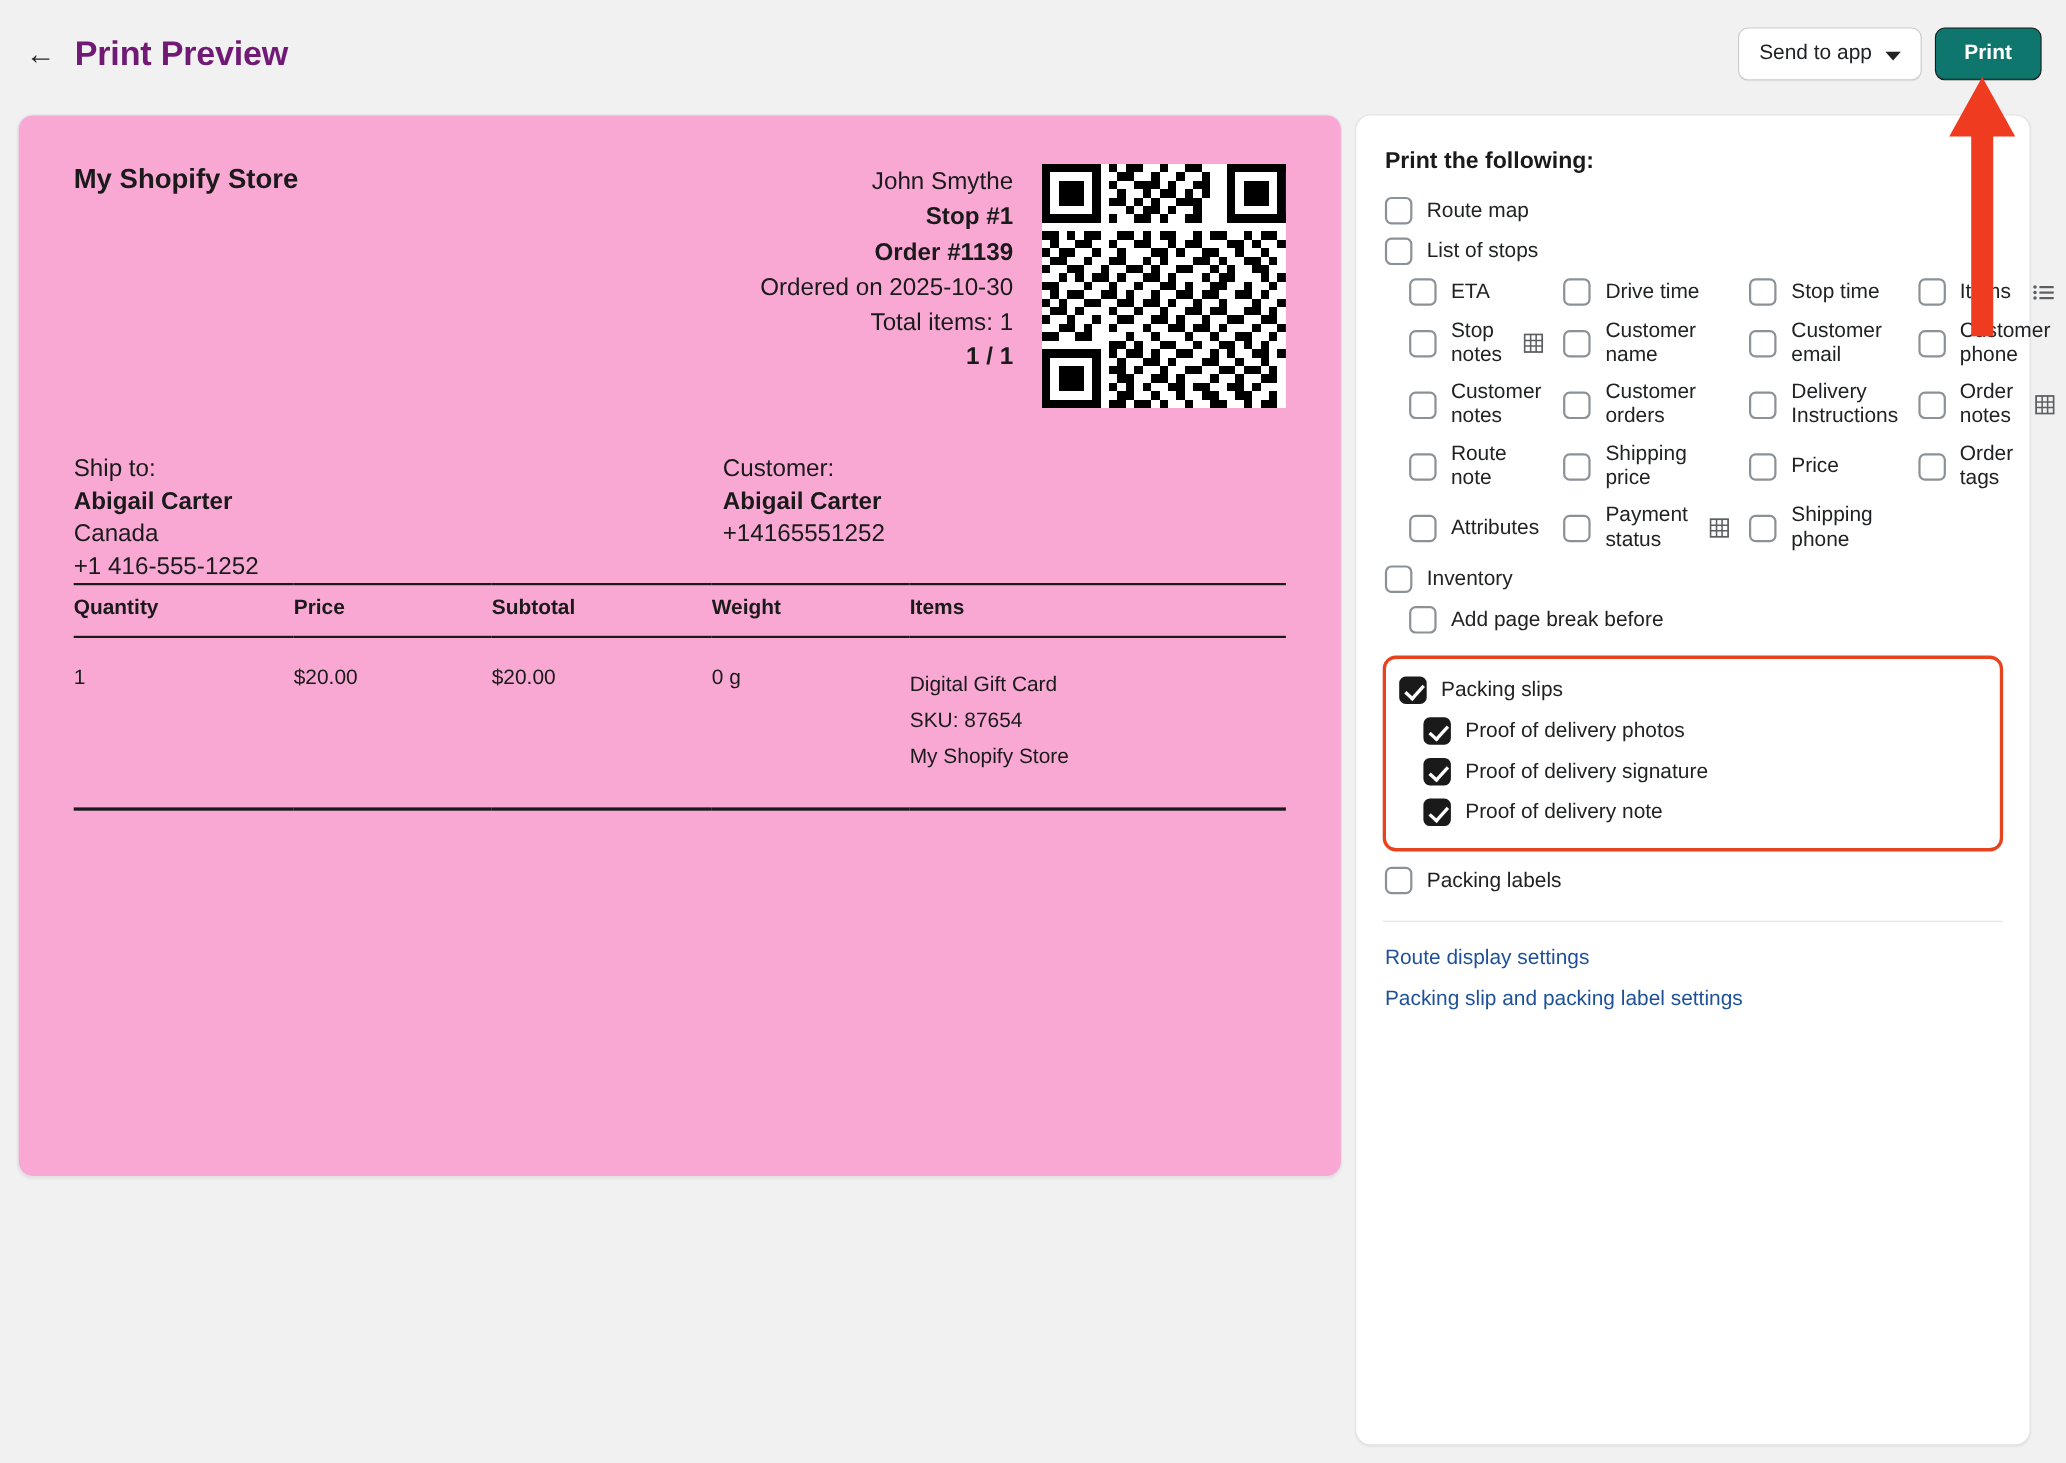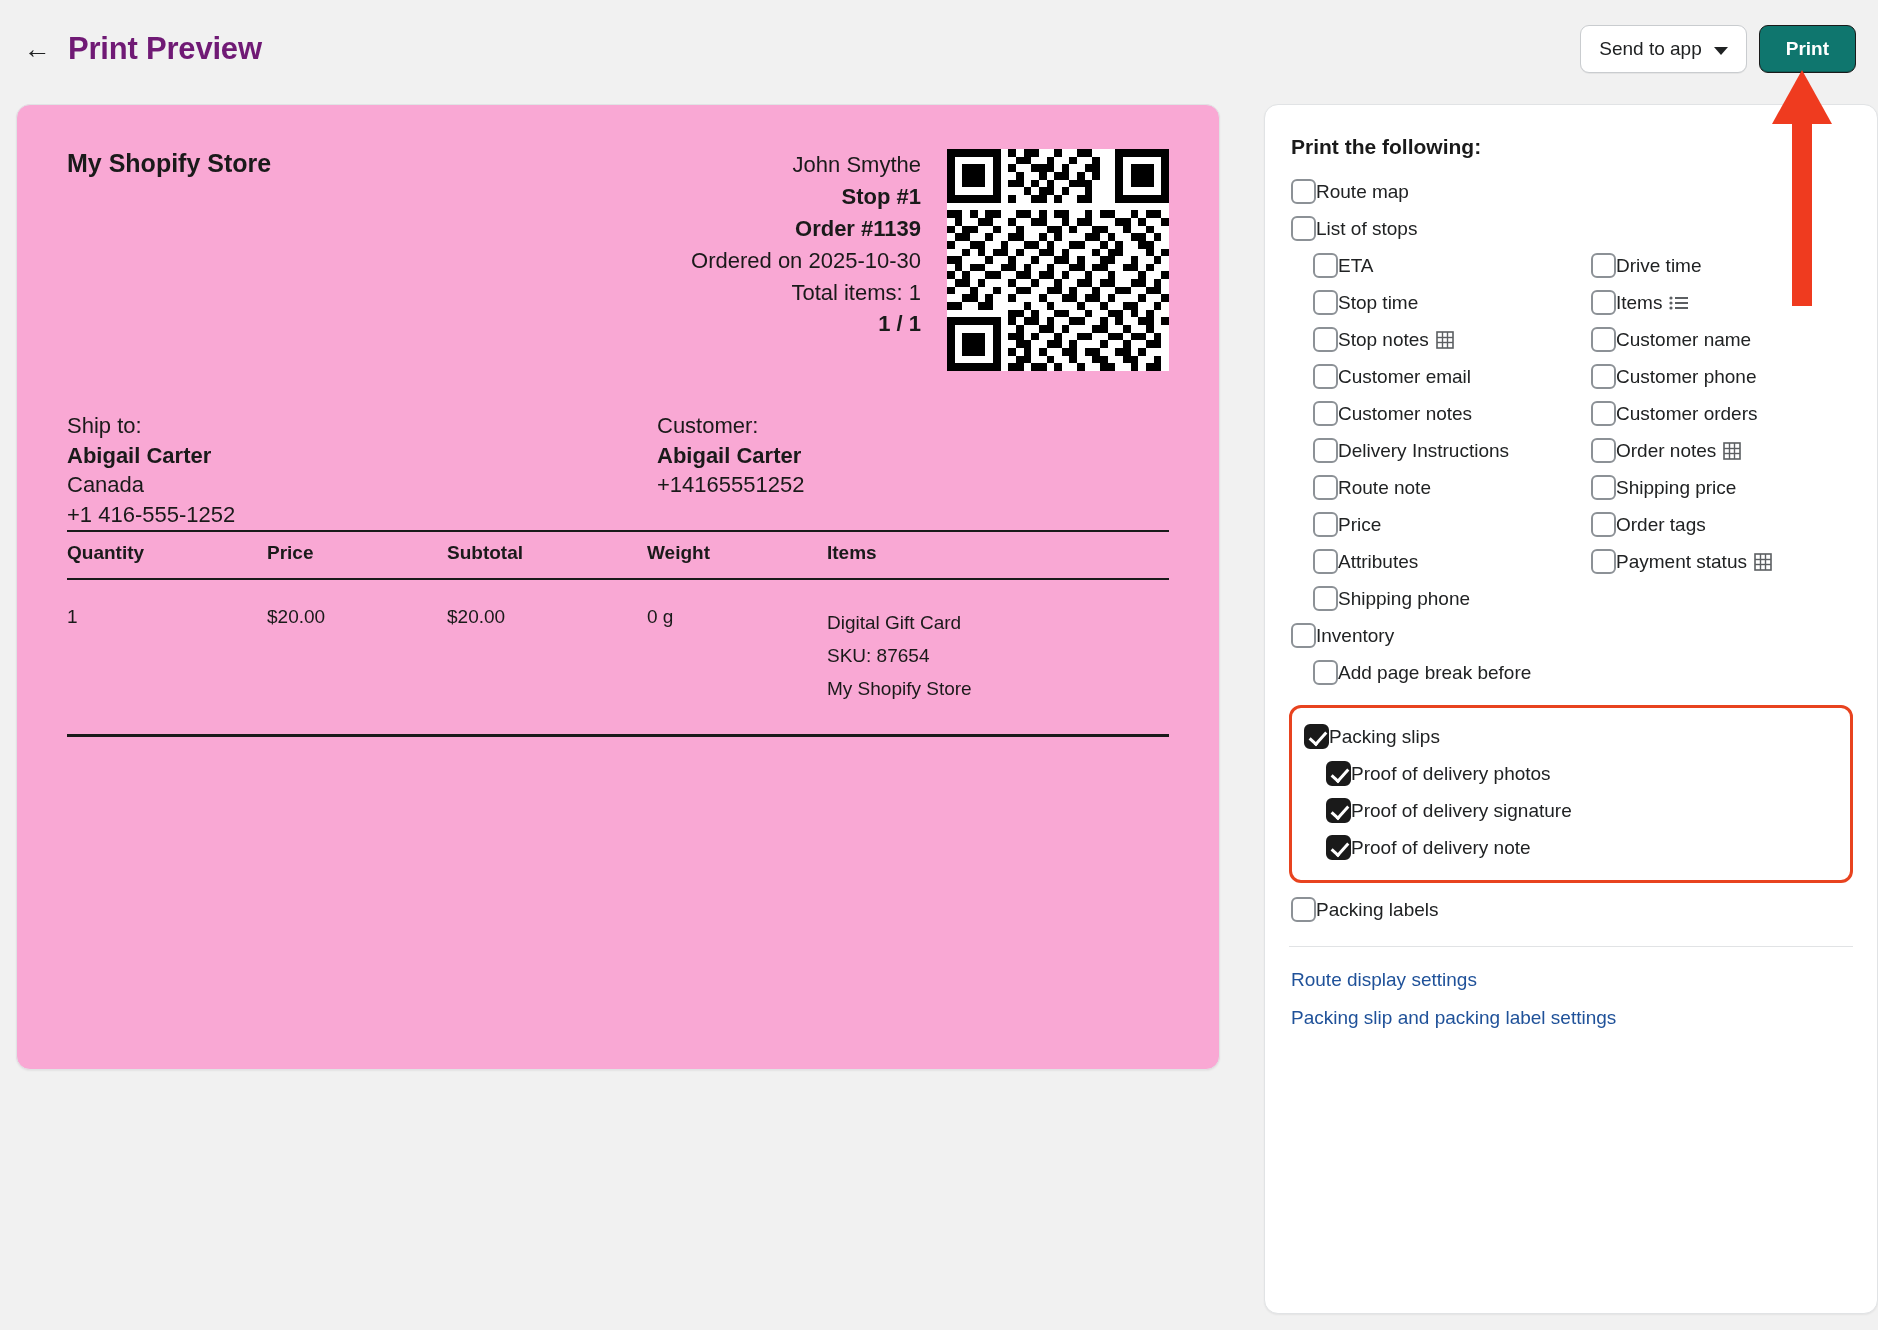--- a/index.html
+++ b/index.html
@@ -107,32 +107,32 @@
   }
   .col-qty { width: 200px; }
   .col-price { width: 180px; }
   .col-sub { width: 200px; }
   .col-weight { width: 180px; }
   .item-line { line-height: 1.75; }
 
   
   .side-panel {
     position: absolute;
-    left: 1264px; top: 104px;
+    left: 1232px; top: 104px;
     width: 614px; height: 1210px;
     background: #ffffff;
     border: 1px solid #e1e3e5;
     border-radius: 14px;
     box-shadow: 0 1px 2px rgba(0,0,0,0.06);
     padding: 24px 22px 20px 22px;
   }
   .panel-title { font-size: 21px; font-weight: bold; margin: 6px 0 14px 4px; }
 
   .cb-row {
-    display: flex; align-items: center; 
+    display: flex; align-items: center; gap: 13px;
     padding: 6px 4px;
     font-size: 19px; color: #202223;
     cursor: pointer;
   }
   .cb {
     width: 25px; height: 25px;
     border: 2px solid #8c9196;
     border-radius: 6px;
     background: #ffffff;
     flex: 0 0 auto;
@@ -146,21 +146,21 @@
     position: absolute; left: 7px; top: 2px;
     width: 7px; height: 14px;
     border: solid #ffffff;
     border-width: 0 3px 3px 0;
     transform: rotate(42deg);
   }
   .indent-1 { margin-left: 22px; }
 
   .grid2 {
     display: grid;
-    grid-template-columns: 1fr 1fr;
+    grid-template-columns: 1fr 1fr 1fr 1fr;
     column-gap: 10px;
     margin-left: 22px;
   }
   .mini-icon {
     margin-left: 7px;
     display: inline-flex; align-items: center;
     color: #5c5f62;
   }
 
   .highlight-box {

